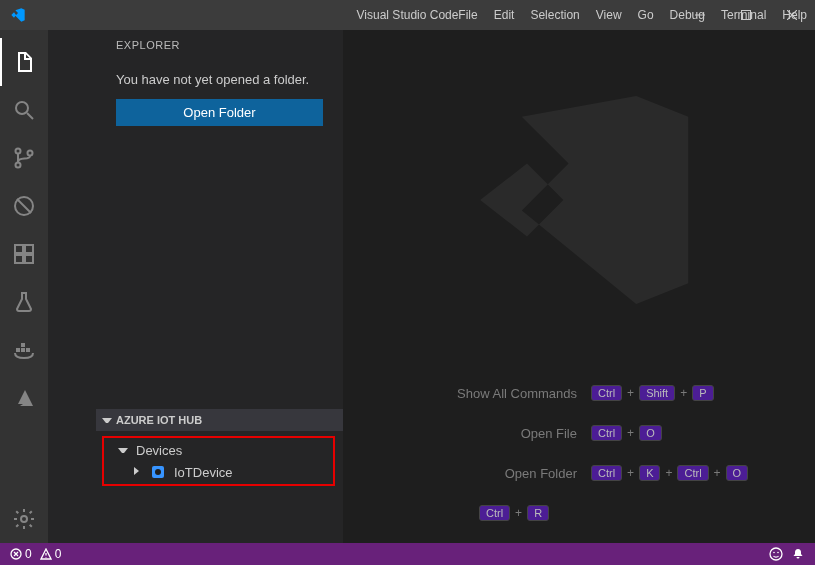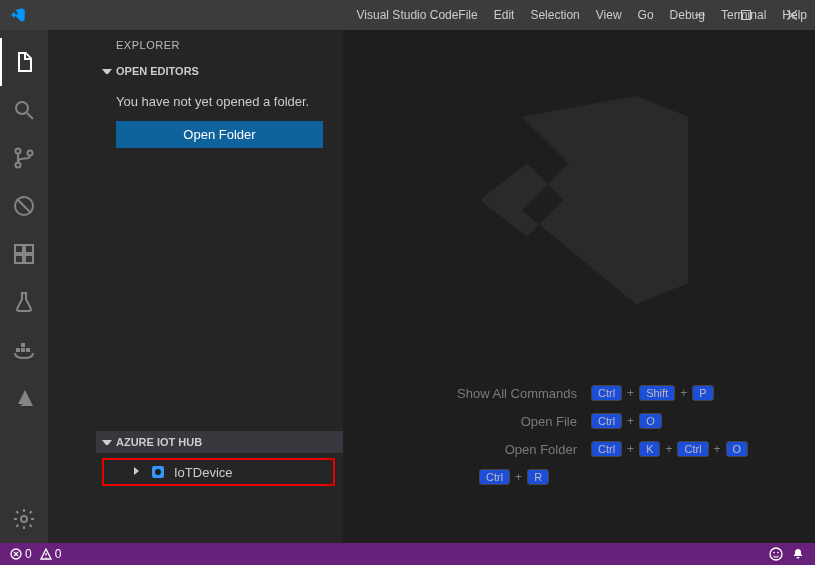--- a/index.html
+++ b/index.html
@@ -43,25 +43,25 @@
     .tree-node .label { margin-left: 4px; }
     .tree-node.depth1 { padding-left: 14px; }
     .tree-node.depth2 { padding-left: 28px; }
     .tree-icon { width: 16px; height: 16px; display: inline-block; margin: 0 4px; }
     .highlight-box { border: 2px solid #e60000; margin: 1px 8px 3px 6px; padding: 1px 0; }
 
     
     .editor { flex: 1; background: #1e1e1e; position: relative; overflow: hidden; }
     .watermark-logo { position: absolute; top: 40px; left: 50%; transform: translateX(-50%); opacity: 0.05; }
     .watermark-logo svg { width: 260px; height: 260px; }
-    .shortcuts { position: absolute; top: 355px; left: 0; right: 0; display: flex; flex-direction: column; gap: 12px; align-items: center; }
+    .shortcuts { position: absolute; top: 355px; left: 0; right: 0; display: flex; flex-direction: column; gap: 24px; align-items: center; }
     .shortcut-row { display: flex; align-items: center; gap: 14px; color: #7a7a7a; font-size: 13px; }
     .shortcut-label { width: 210px; text-align: right; }
     .shortcut-keys { width: 200px; display: flex; align-items: center; gap: 5px; }
-    .key { background: #1d4ed8; border: 1px solid #444; border-radius: 3px; padding: 1px 6px; font-size: 11px; color: #bbb; }
+    .key { background: #4c1d95; border: 1px solid #444; border-radius: 3px; padding: 1px 6px; font-size: 11px; color: #bbb; }
     .plus { color: #7a7a7a; font-size: 12px; }
 
     
     .statusbar { position: absolute; bottom: 0; left: 0; right: 0; height: 22px; background: #68217a; color: #fff; display: flex; align-items: center; justify-content: space-between; padding: 0 10px; font-size: 12px; }
     .statusbar-left, .statusbar-right { display: flex; align-items: center; gap: 8px; }
     .status-item { display: flex; align-items: center; gap: 3px; cursor: pointer; }
   </style>
 </head>
 <body>
 
@@ -163,35 +163,35 @@
         <svg viewBox="0 0 24 24">
             <circle cx="12" cy="12" r="3" fill="none" stroke="currentColor" stroke-width="2"></circle>
             <path d="M12 2v3m0 14v3M4.2 4.2l2.1 2.1m11.4 11.4l2.1 2.1M2 12h3m14 0h3M4.2 19.8l2.1-2.1m11.4-11.4l2.1-2.1" stroke="currentColor" stroke-width="2"></path>
           </svg>
       </div>
     </div>
   </div>
 
   <div class="sidebar">
     <div class="sidebar-title">EXPLORER</div>
-    <div class="section-header">
-      <span class="chevron down"></span>
-      <span>OPEN EDITORS</span>
-    </div>
     <div class="section-body">
       <div>You have not yet opened a folder.</div>
       <button class="open-folder-btn">Open Folder</button>
     </div>
     <div class="sidebar-spacer"></div>
     <div class="section-header shaded">
       <span class="chevron down"></span>
       <span>AZURE IOT HUB</span>
     </div>
     <div class="tree">
       <div class="highlight-box">
+        <div class="tree-node depth1">
+          <span class="chevron down"></span>
+          <span class="label">Devices</span>
+        </div>
         <div class="tree-node depth2">
           <span class="chevron right"></span>
           <span class="tree-icon"><svg viewBox="0 0 16 16">
                 <rect x="2" y="2" width="12" height="12" fill="#3794ff" rx="2"></rect>
                 <circle cx="8" cy="8" r="3" fill="#1e1e1e"></circle>
               </svg></span>
           <span class="label">IoTDevice</span>
         </div>
       </div>
     </div>

